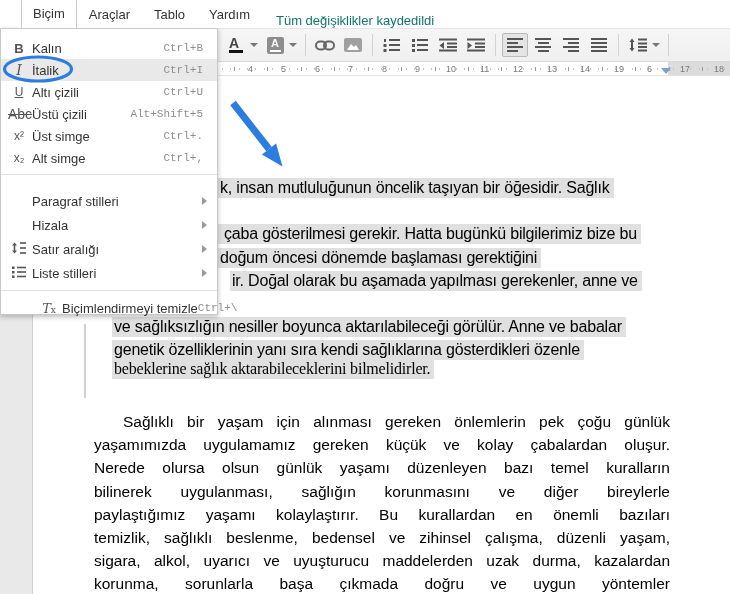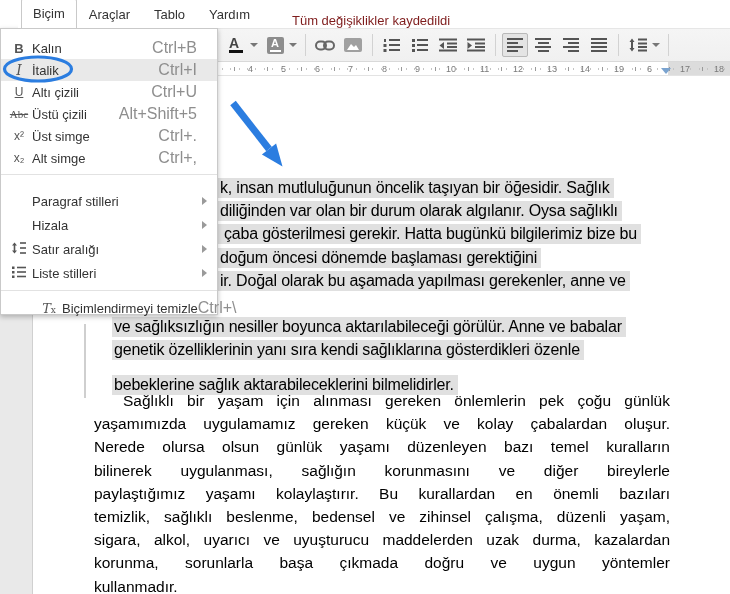--- a/index.html
+++ b/index.html
@@ -3,21 +3,21 @@
 <meta charset="utf-8">
 <style>
   html,body{margin:0;padding:0;}
   body{width:730px;height:594px;overflow:hidden;font-family:"Liberation Sans",sans-serif;background:#fff;}
   #app{position:relative;width:730px;height:594px;background:#fff;}
 
   
   .menubar{position:absolute;left:18px;top:0;width:703px;height:28px;background:#fff;display:flex;align-items:flex-end;z-index:11;}
   .menu-item{font-size:13px;color:#333;padding:0 12px;height:26px;line-height:26px;cursor:default;}
   .menu-item.open{background:#fff;border:1px solid #c9c9c9;border-bottom:none;height:28px;line-height:27px;margin-left:3px;padding:0 11px;border-radius:2px 2px 0 0;position:relative;z-index:12;}
-  .save-status{font-size:13px;color:#7f1d1d;margin-left:30px;}
+  .save-status{font-size:13px;color:#0f766e;margin-left:14px;}
 
   
   .toolbar{position:absolute;left:0;top:28px;width:730px;height:34px;background:linear-gradient(#f5f5f5,#f0f0f0);border-top:1px solid #e6e6e6;border-bottom:1px solid #d9d9d9;box-sizing:border-box;z-index:2;}
   .tb-row{position:absolute;left:222px;top:0;height:32px;display:flex;align-items:center;}
   .tb-btn{width:24px;height:22px;display:flex;align-items:center;justify-content:center;margin:0 1px;border:1px solid transparent;border-radius:2px;position:relative;}
   .tb-btn.active{background:#e4e4e4;border-color:#b9b9b9;}
   .tb-caret{width:0;height:0;border-left:4px solid transparent;border-right:4px solid transparent;border-top:4px solid #777;margin:0 3px 0 0;}
   .tb-sep{width:1px;height:22px;background:#d2d2d2;margin:0 5px;}
   .ticon-a{font-size:14px;font-weight:bold;color:#444;line-height:12px;}
   .ticon-a .bar{display:block;width:14px;height:3px;background:#111;margin-top:1px;}
@@ -39,61 +39,60 @@
   .ruler-num{position:absolute;top:2px;font-size:9px;color:#7a7a7a;}
   .indent-marker{position:absolute;left:661px;top:6px;width:0;height:0;border-left:5px solid transparent;border-right:5px solid transparent;border-top:6px solid #7aa3cf;}
 
   
   .canvas-left{position:absolute;left:0;top:76px;width:33px;height:518px;background:#e9e9e9;border-right:1px solid #d0d0d0;box-sizing:border-box;z-index:1;}
   .artifact{position:absolute;left:84px;top:324px;width:2px;height:74px;background:#cfcfcf;z-index:1;}
   .docline{position:absolute;height:23px;font-size:16px;letter-spacing:-0.2px;color:#000;white-space:nowrap;z-index:1;}
   .docline .hl{background:#e0e0e0;padding:1px 4px 2px 2px;}
   .from-menu{left:218px;}
   .from-left{left:112px;}
-  .lt0{top:179px;} .lt1{top:202px;} .lt2{top:225px;} .lt3{top:249px;} .lt4{top:272px;} .lt5{top:295px;}
-  .lt6{top:318px;} .lt7{top:341px;} .lt8{top:376px;}
+  .lt0{top:179px;} .lt1{top:202px;} .lt2{top:225px;} .lt3{top:249px;} .lt4{top:272px;padding-left:12px;} .lt5{top:295px;}
+  .lt6{top:318px;} .lt7{top:341px;} .lt8{top:360px;font-family:Liberation Serif, serif;}
   .lt2 .hl{padding-left:6px;}
   .para2{position:absolute;left:94px;top:389px;width:576px;z-index:1;}
   .p2line{font-size:15.5px;line-height:23.2px;color:#000;text-align:justify;text-align-last:justify;}
-  .p2line.first{padding-left:29px;}
+  .p2line.first{padding-left:29px;margin-top:21px;}
   .p2line.last{text-align-last:left;}
 
   
   .dropdown{position:absolute;left:0;top:28px;width:218px;height:287px;background:#fff;border:1px solid #c9c9c9;box-shadow:0 2px 5px rgba(0,0,0,.25);box-sizing:border-box;z-index:10;padding-top:8px;}
   .drow{height:22px;display:flex;align-items:center;position:relative;}
   .drow.tall{height:24px;}
   .drow.hl-row{background:#e9e9e9;}
   .dicon{width:22px;margin-left:7px;text-align:center;color:#555;flex:none;}
   .dlabel{font-size:13px;color:#333;margin-left:2px;flex:1;white-space:nowrap;}
-  .dshort{font-size:16px;color:#8e8e8e;margin-right:20px;}
+  .dshort{font-size:11px;color:#8e8e8e;margin-right:14px;font-family:Liberation Mono, monospace;}
   .dsub{position:absolute;right:10px;width:0;height:0;border-top:4px solid transparent;border-bottom:4px solid transparent;border-left:5px solid #9a9a9a;}
   .dsep{height:1px;background:#e2e2e2;margin:5px 0;}
   .gap{height:9px;}
   .ic-bold{font-weight:bold;font-size:13px;}
   .ic-italic{font-family:"DejaVu Serif",serif;font-style:italic;font-size:14px;}
   .ic-underline{font-size:12px;text-decoration:underline;}
-  .ic-strike{font-size:11px;text-decoration:line-through;font-family:Liberation Serif, serif;}
+  .ic-strike{font-size:14px;text-decoration:line-through;}
   .ic-supsub{font-size:12px;}
   .ic-clear{font-family:"DejaVu Serif",serif;font-style:italic;font-size:13px;margin-left:37px;}
   .ic-clear small{font-style:normal;font-size:9px;}
 
   
   .ellipse-svg{position:absolute;left:1px;top:54px;z-index:12;pointer-events:none;}
   .arrow-svg{position:absolute;left:224px;top:96px;z-index:5;pointer-events:none;}
 </style>
 </head>
 <body>
 
 <div id="app">
 
   <div class="canvas-left"></div>
   <div class="artifact"></div>
 
   <div class="docline from-menu lt0"><span class="hl">k, insan mutluluğunun öncelik taşıyan bir öğesidir. Sağlık</span></div>
-  <div class="docline from-menu lt1"><span class="hl">diliğinden var olan bir durum olarak algılanır. Oysa sağlıklı</span></div>
   <div class="docline from-menu lt2"><span class="hl">çaba gösterilmesi gerekir. Hatta bugünkü bilgilerimiz bize bu</span></div>
   <div class="docline from-menu lt3"><span class="hl">doğum öncesi dönemde başlaması gerektiğini</span></div>
   <div class="docline from-menu lt4"><span class="hl">ir. Doğal olarak bu aşamada yapılması gerekenler, anne ve</span></div>
   <div class="docline from-left lt6"><span class="hl">ve sağlıksızlığın nesiller boyunca aktarılabileceği görülür. Anne ve babalar</span></div>
   <div class="docline from-left lt7"><span class="hl">genetik özelliklerinin yanı sıra kendi sağlıklarına gösterdikleri özenle</span></div>
   <div class="docline from-left lt8"><span class="hl">bebeklerine sağlık aktarabileceklerini bilmelidirler.</span></div>
 
   <div class="para2">
     <div class="p2line first">Sağlıklı bir yaşam için alınması gereken önlemlerin pek çoğu günlük</div>
     <div class="p2line">yaşamımızda uygulamamız gereken küçük ve kolay çabalardan oluşur.</div>

